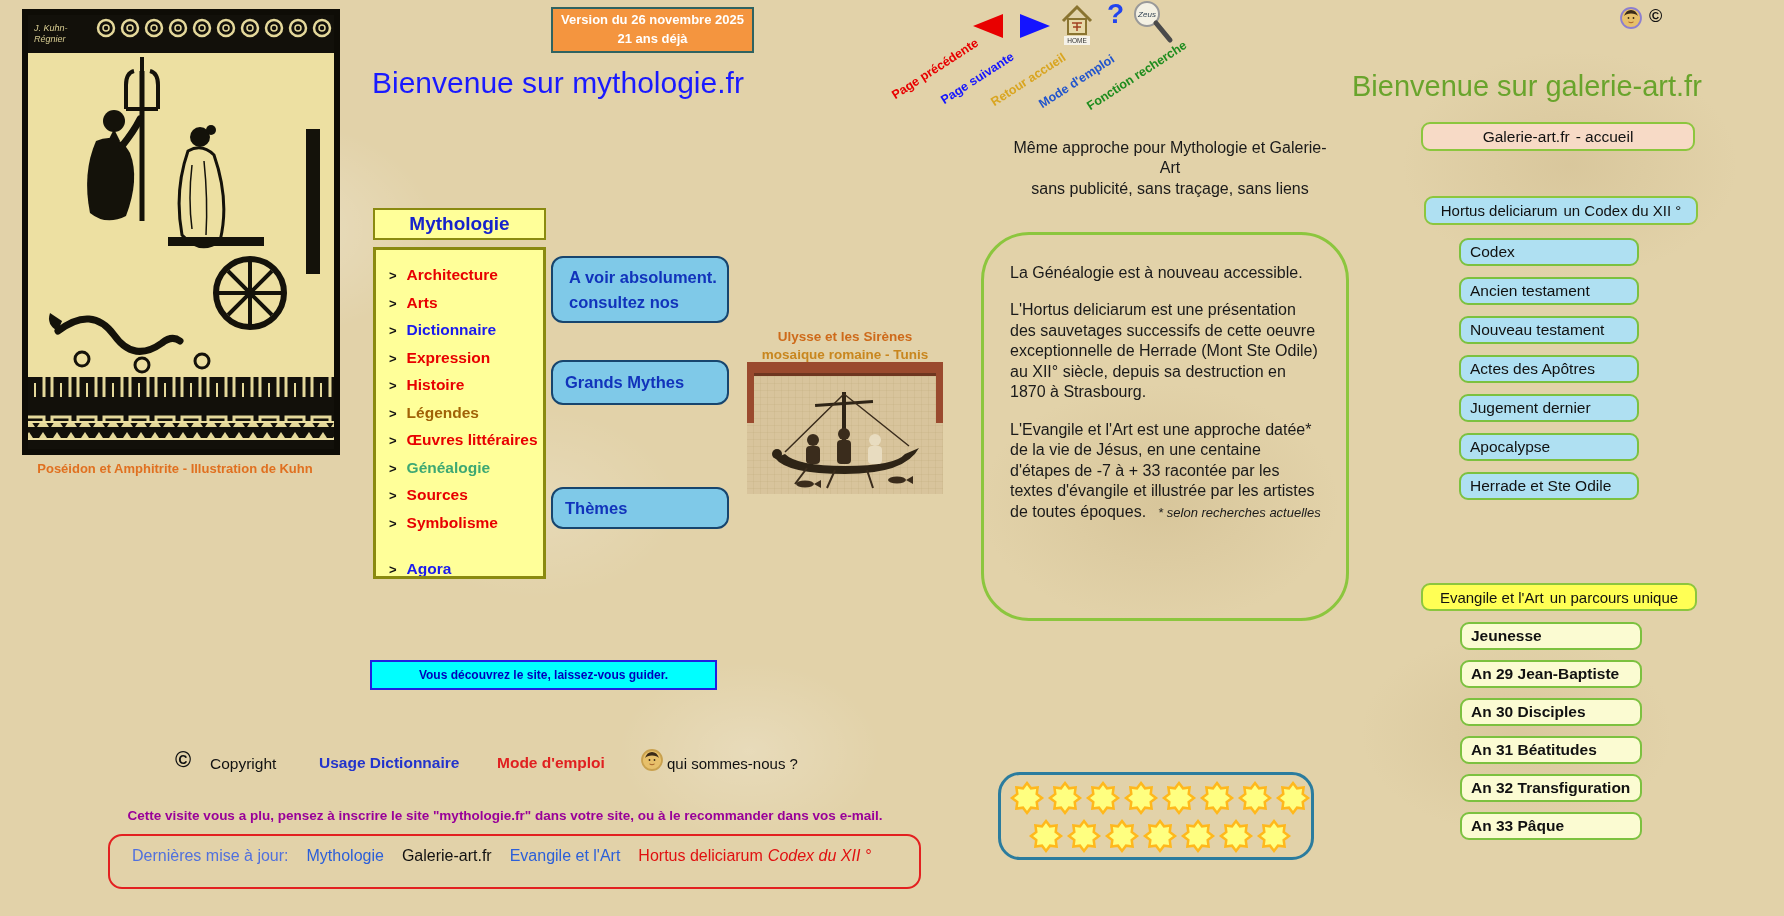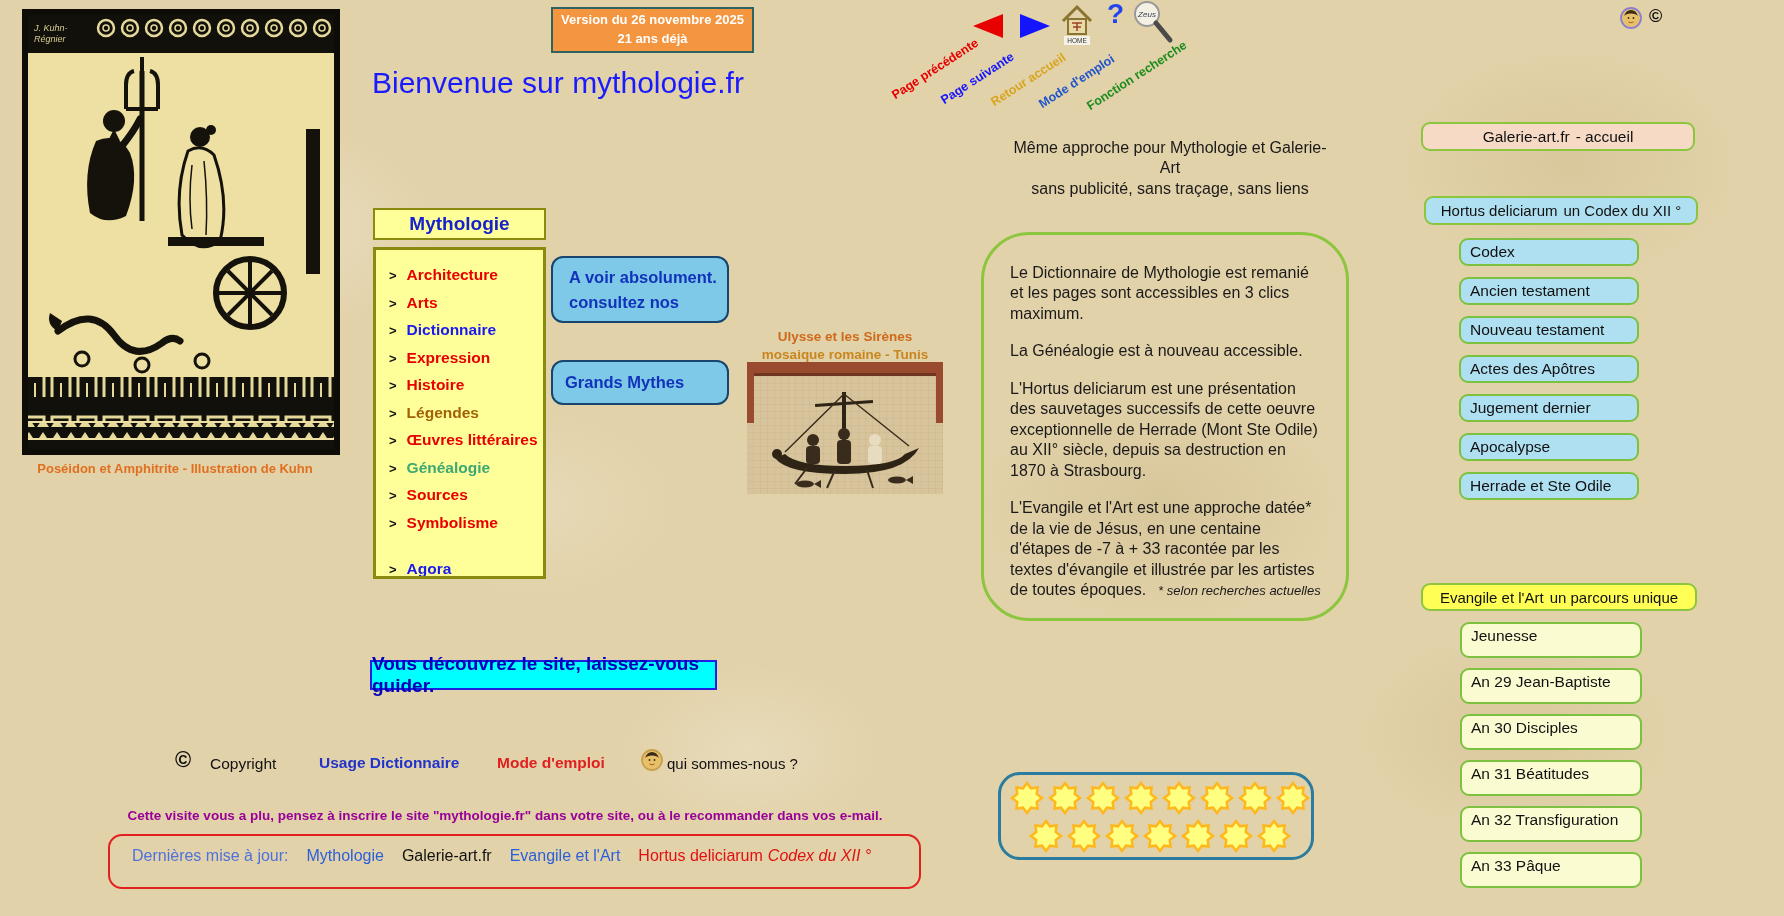--- a/index.html
+++ b/index.html
@@ -63,39 +63,39 @@
   
   .pill{border-radius:9px;display:flex;align-items:center;justify-content:center;white-space:nowrap;}
   .accueil-box{left:1421px;top:122px;width:274px;height:29px;background:#F7DAC6;border:2px solid #8CC63E;font-size:15.5px;color:#111;}
   .hortus-box{left:1424px;top:196px;width:274px;height:29px;background:#AFE0F2;border:2px solid #8CC63E;font-size:15px;color:#111;}
   .it{margin-left:6px;}
   .codex-list{left:1459px;top:238px;width:190px;}
   .codex-item{width:180px;height:28px;margin-bottom:11px;background:#AFE0F2;border:2px solid #7CC13F;border-radius:9px;
     font-size:15.5px;color:#111;line-height:24px;padding-left:9px;}
   .evangile-head{left:1421px;top:583px;width:276px;height:28px;background:#FFFF55;border:2px solid #8CC63E;font-size:15px;color:#111;}
   .evangile-list{left:1460px;top:622px;width:192px;}
-  .evangile-item{width:182px;height:36px;margin-bottom:10px;background:#FBFBD2;border:2px solid #7CC13F;border-radius:9px;
-    font-size:15.5px;color:#111;line-height:24px;padding-left:9px;}
+  .evangile-item{width:182px;height:28px;margin-bottom:10px;background:#FBFBD2;border:2px solid #7CC13F;border-radius:9px;
+    font-size:15.5px;color:#111;line-height:24px;padding-left:9px;font-weight:bold;}
 
   
   .menu-title{left:373px;top:208px;width:173px;height:32px;background:#FFFF99;border:2px solid #8A8A10;
     color:#1622CC;font-weight:bold;font-size:19px;display:flex;align-items:center;justify-content:center;}
   .menu-body{left:373px;top:247px;width:173px;height:332px;background:#FFFF99;border:3px solid #8A8A10;padding:15px 0 0 13px;overflow:hidden;}
   .menu-item{display:flex;gap:10px;margin-bottom:7.5px;font-weight:bold;font-size:15.5px;line-height:19px;align-items:baseline;}
   .menu-item .chev{color:#111;font-size:13px;font-weight:bold;}
   .sp-wide{margin-top:6px;} .sp-extra{margin-top:26px;}
 
   
   .cta{left:551px;width:178px;background:#7FC9E8;border:2px solid #17456E;border-radius:12px;
     color:#1133BB;font-weight:bold;font-size:16.5px;padding-left:12px;display:flex;flex-direction:column;justify-content:center;line-height:1.5;}
   .cta1{top:256px;height:67px;padding-left:16px;} .cta2{top:360px;height:45px;} .cta3{top:436px;height:43px;} .cta4{top:487px;height:42px;}
 
   
   .guide{left:370px;top:660px;width:347px;height:30px;background:#00FFFF;border:2px solid #2020E0;
-    color:#0000BB;font-weight:bold;font-size:19px;display:flex;align-items:center;justify-content:center;}
+    color:#0000BB;font-weight:bold;font-size:12px;display:flex;align-items:center;justify-content:center;}
   .cop-sym{left:175px;top:747px;font-size:22px;font-weight:bold;color:#111;}
   .cop-label{left:210px;top:755px;font-size:15.5px;color:#111;}
   .cop-usage{left:319px;top:754px;font-size:15.5px;font-weight:bold;}
   .cop-mode{left:497px;top:754px;font-size:15.5px;font-weight:bold;}
   .avatar-bottom{left:641px;top:749px;width:22px;height:22px;}
   .cop-who{left:667px;top:755px;font-size:15px;color:#111;}
   .plu{left:110px;top:808px;width:790px;text-align:center;font-size:13.5px;font-weight:bold;color:#990099;}
   .updates-box{left:108px;top:834px;width:813px;height:55px;border:2px solid #E32020;border-radius:14px;padding:11px 0 0 22px;}
   .updates-box span{display:inline-block;font-size:16px;}
   .upd-label{color:#5070DD;}
@@ -164,20 +164,21 @@
     <rect x="6" y="431" width="306" height="9" fill="#12100A"></rect>
   </svg>
   <div class="abs art-caption" data-interactable="false">Poséidon et Amphitrite - Illustration de Kuhn</div>
 
   <div class="abs banner" data-interactable="false">
     <div data-interactable="false">Version du 26 novembre 2025</div>
     <div data-interactable="false">21 ans déjà</div>
   </div>
 
   <div class="abs title-left" data-interactable="false">Bienvenue sur mythologie.fr</div>
+  <div class="abs title-right" data-interactable="false">Bienvenue sur galerie-art.fr</div>
 
   <div class="abs nav-prev" data-interactable="true"></div>
   <div class="abs nav-next" data-interactable="true"></div>
   <svg class="abs nav-home" viewBox="0 0 34 44" data-interactable="true">
     <path d="M3,18 L17,4 L31,18" fill="none" stroke="#8A7430" stroke-width="3"></path>
     <rect x="8" y="16" width="18" height="15" fill="#E8D9A8" stroke="#8A7430" stroke-width="2"></rect>
     <path d="M12,20 h10 M17,20 v8 M13,24 h8" stroke="#A04020" stroke-width="1.5" fill="none"></path>
     <rect x="4" y="33" width="26" height="9" fill="#F5F2E8"></rect>
     <text x="17" y="40" text-anchor="middle" font-size="6.5" fill="#333">HOME</text>
   </svg>
@@ -249,20 +250,21 @@
         <span class="chev" data-interactable="false">&gt;</span>
         <span data-interactable="false" style="color: rgb(26, 26, 238);">Agora</span>
       </div>
     </div>
 
   <div class="abs cta cta1" data-interactable="true">
     <span data-interactable="false">A voir absolument.</span>
     <span data-interactable="false">consultez nos</span>
   </div>
   <div class="abs cta cta2" data-interactable="true">Grands Mythes</div>
+  <div class="abs cta cta4" data-interactable="true">Thèmes</div>
 
   <div class="abs mosaic-cap" data-interactable="false">
     <div class="c1" data-interactable="false">Ulysse et les Sirènes</div>
     <div class="c2" data-interactable="false">mosaique romaine - Tunis</div>
   </div>
   <svg class="abs mosaic" viewBox="0 0 196 132" data-interactable="false">
     <defs>
       <pattern id="tess" width="7" height="7" patternUnits="userSpaceOnUse">
         <path d="M0,0 H7 V7" fill="none" stroke="#C6B084" stroke-width="0.7"></path>
       </pattern>
@@ -294,21 +296,20 @@
       <path d="M159,118 l7,-4 v8 z" fill="#3A2C1C"></path>
   </svg>
 
   <div class="abs approach" data-interactable="false">
     <div data-interactable="false">Même approche pour Mythologie et Galerie-</div>
     <div data-interactable="false">Art</div>
     <div data-interactable="false">sans publicité, sans traçage, sans liens</div>
   </div>
 
   <div class="abs infobox" data-interactable="false">
-    <p data-interactable="false">Le Dictionnaire de Mythologie est remanié et les pages sont accessibles en 3 clics maximum.</p>
     <p data-interactable="false">La Généalogie est à nouveau accessible.</p>
     <p data-interactable="false">L'Hortus deliciarum est une présentation des sauvetages successifs de cette oeuvre exceptionnelle de Herrade (Mont Ste Odile) au XII° siècle, depuis sa destruction en 1870 à Strasbourg.</p>
     <p data-interactable="false"><span data-interactable="false">L'Evangile et l'Art est une approche datée* de la vie de Jésus, en une centaine d'étapes de -7 à + 33 racontée par les textes d'évangile et illustrée par les artistes de toutes époques.</span><span class="footnote" data-interactable="false">* selon recherches actuelles</span></p>
   </div>
 
   <div class="abs pill accueil-box" data-interactable="true">
     <span data-interactable="false">Galerie-art.fr</span>
     <span class="it" data-interactable="false">- accueil</span>
   </div>
   <div class="abs pill hortus-box" data-interactable="true">

